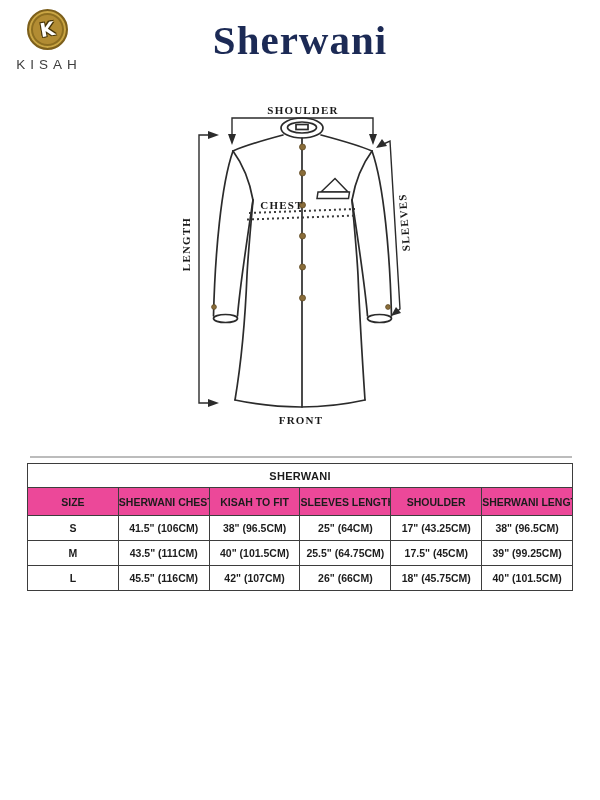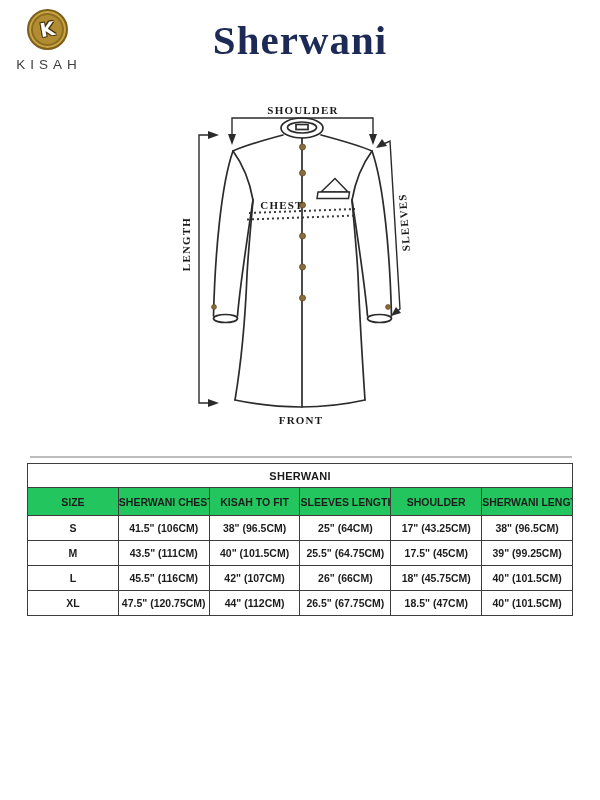--- a/index.html
+++ b/index.html
@@ -49,21 +49,21 @@
   
   .chart {
     position:absolute; left:27px; top:463px; width:546px;
     border-collapse:collapse; table-layout:fixed;
   }
   .chart td, .chart th {
     border:1.6px solid #3d3d3d; text-align:center; vertical-align:middle;
     padding:0; color:#1c1c1c; overflow:hidden; white-space:nowrap;
   }
   .chart .t-title { height:23px; font-size:11px;   font-weight:700; background:#ffffff; letter-spacing:0.3px; }
-  .chart .t-head  { height:27px; font-size:10.5px; font-weight:700; background:#22c55e; }
+  .chart .t-head  { height:27px; font-size:10.5px; font-weight:700; background:#ec4899; }
   .chart .t-cell  { height:24px; font-size:10.5px; font-weight:600; background:#ffffff; }
 </style>
 </head>
 <body>
 
 <div class="page">
 
   <div class="logo">
     <div class="logo-circle">
       <span class="logo-k">K</span>
@@ -165,24 +165,16 @@
           <td class="t-cell">39" (99.25CM)</td>
         </tr>
         <tr>
           <td class="t-cell">L</td>
           <td class="t-cell">45.5" (116CM)</td>
           <td class="t-cell">42" (107CM)</td>
           <td class="t-cell">26" (66CM)</td>
           <td class="t-cell">18" (45.75CM)</td>
           <td class="t-cell">40" (101.5CM)</td>
         </tr>
-        <tr>
-          <td class="t-cell">XL</td>
-          <td class="t-cell">47.5" (120.75CM)</td>
-          <td class="t-cell">44" (112CM)</td>
-          <td class="t-cell">26.5" (67.75CM)</td>
-          <td class="t-cell">18.5" (47CM)</td>
-          <td class="t-cell">40" (101.5CM)</td>
-        </tr>
       </tbody>
     </table>
 
 </div>
 
 </body></html>

